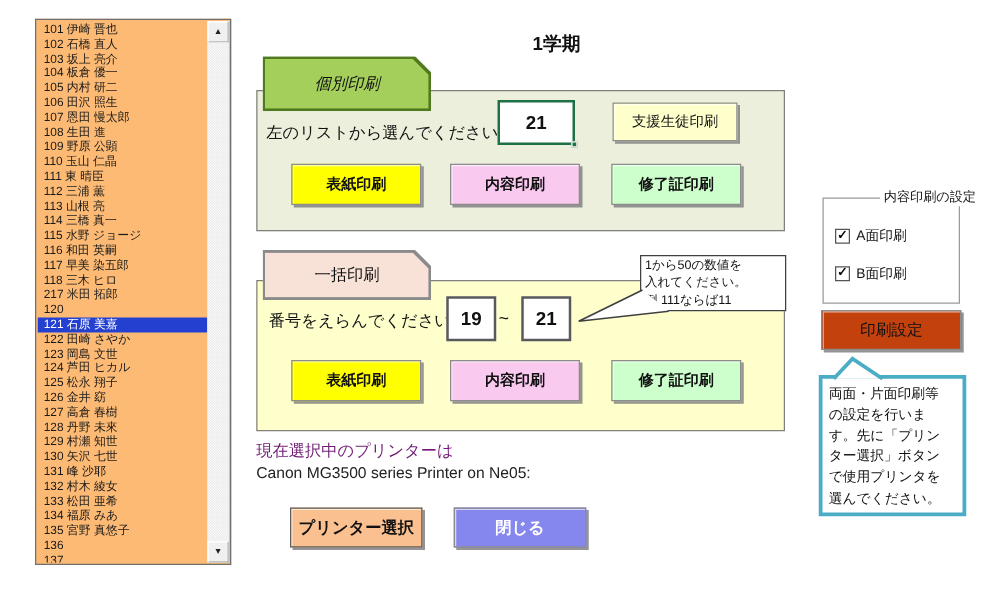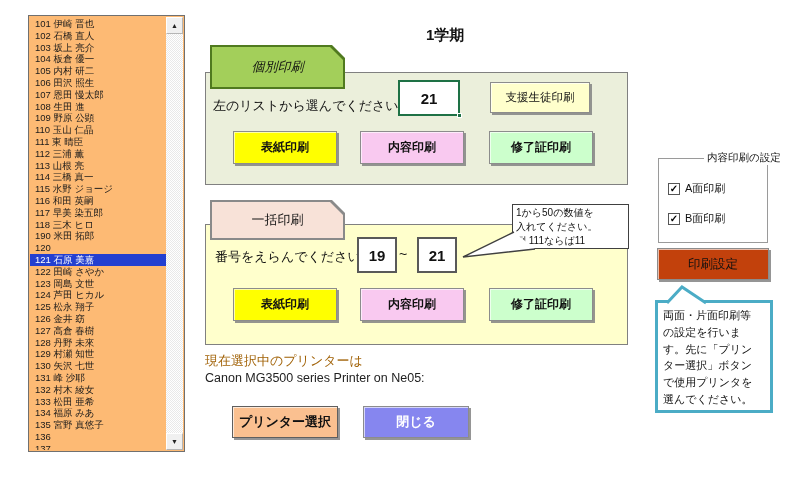--- a/index.html
+++ b/index.html
@@ -78,21 +78,21 @@
   .b-close    { left:363px; top:406px; width:106px; height:32px; background:#8686EF;
                 font-size:13px; font-weight:bold; color:#ffffff; }
   .b-settings { left:657px; top:248px; width:112px; height:32px; background:#c2410c; font-size:12.5px;text-align:center; }
 
   
   .callout { position:absolute; left:512px; top:204px; width:117px; height:45px; background:#ffffff;
              border:1.5px solid #404040; padding:1px 3px; z-index:3; }
   .callout div { font-size:10px; line-height:13.8px; color:#111; white-space:nowrap; }
 
   
-  .printer-label { position:absolute; left:205px; top:352px; font-size:13px; color:#a16207; }
+  .printer-label { position:absolute; left:205px; top:352px; font-size:13px; color:#701a75; }
   .printer-name  { position:absolute; left:205px; top:371px; font-size:12.5px; color:#222; }
 
   
   .groupbox { position:absolute; left:658px; top:158px; width:110px; height:85px; border:1px solid #9a9a9a; }
   .groupbox-title { position:absolute; left:704px; top:151px; background:#ffffff; padding:0 3px;
                     font-size:10.5px; color:#111; }
   .chk-row { position:absolute; display:flex; align-items:center; gap:5px; font-size:11px; color:#111; }
   .chk-a { left:668px; top:181px; } .chk-b { left:668px; top:211px; }
   .chk { width:12px; height:12px; background:#ffffff; border:1px solid #555; display:flex;
          align-items:center; justify-content:center; font-size:10px; font-weight:bold; color:#000; line-height:1; }
@@ -122,21 +122,21 @@
         <div class="list-item">109 野原 公顕</div>
         <div class="list-item">110 玉山 仁晶</div>
         <div class="list-item">111 東 晴臣</div>
         <div class="list-item">112 三浦 薫</div>
         <div class="list-item">113 山根 亮</div>
         <div class="list-item">114 三橋 真一</div>
         <div class="list-item">115 水野 ジョージ</div>
         <div class="list-item">116 和田 英嗣</div>
         <div class="list-item">117 早美 染五郎</div>
         <div class="list-item">118 三木 ヒロ</div>
-        <div class="list-item">190 米田 拓郎</div>
+        <div class="list-item">217 米田 拓郎</div>
         <div class="list-item">120</div>
         <div class="list-item selected">121 石原 美嘉</div>
         <div class="list-item">122 田崎 さやか</div>
         <div class="list-item">123 岡島 文世</div>
         <div class="list-item">124 芦田 ヒカル</div>
         <div class="list-item">125 松永 翔子</div>
         <div class="list-item">126 金井 窈</div>
         <div class="list-item">127 高倉 春樹</div>
         <div class="list-item">128 丹野 未來</div>
         <div class="list-item">129 村瀬 知世</div>

